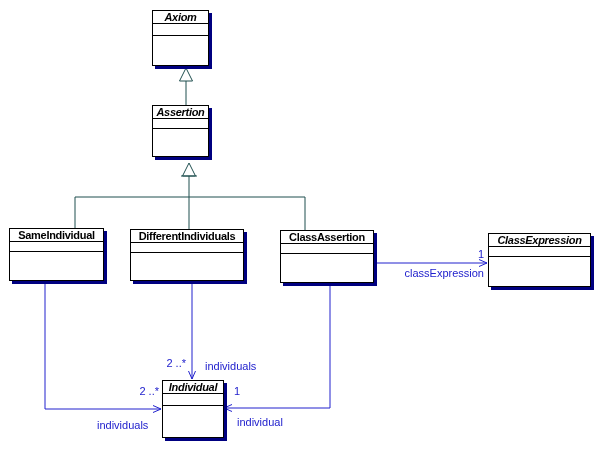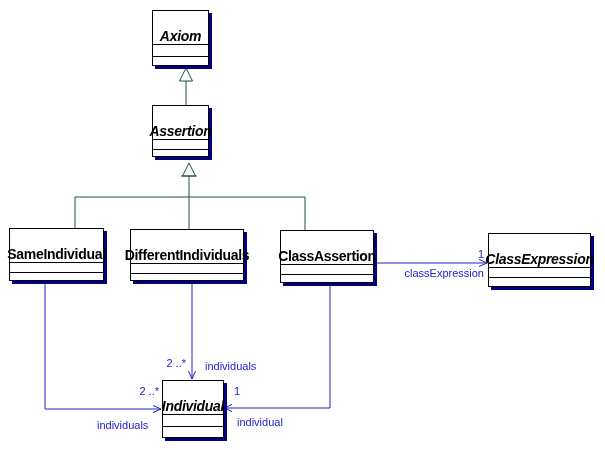--- a/index.html
+++ b/index.html
@@ -24,26 +24,25 @@
     box-shadow: 3px 3px 0 0 #000080;
     display: flex;
     flex-direction: column;
   }
   .class-box .title {
     box-sizing: border-box;
     display: flex;
     align-items: center;
     justify-content: center;
     font-weight: bold;
-    font-size: 14px;
+    font-size: 11px;
     letter-spacing: -0.3px;
     color: #000000;
     white-space: nowrap;
     overflow: visible;
-    margin-top: 17px;
   }
   .class-box.abstract .title { font-style: italic; }
   .class-box .attrs, .class-box .ops {
     box-sizing: border-box;
     border-top: 1px solid #000000;
   }
   .class-box .ops { flex: 1; }
   .edge-label {
     position: absolute;
     font-size: 11px;

